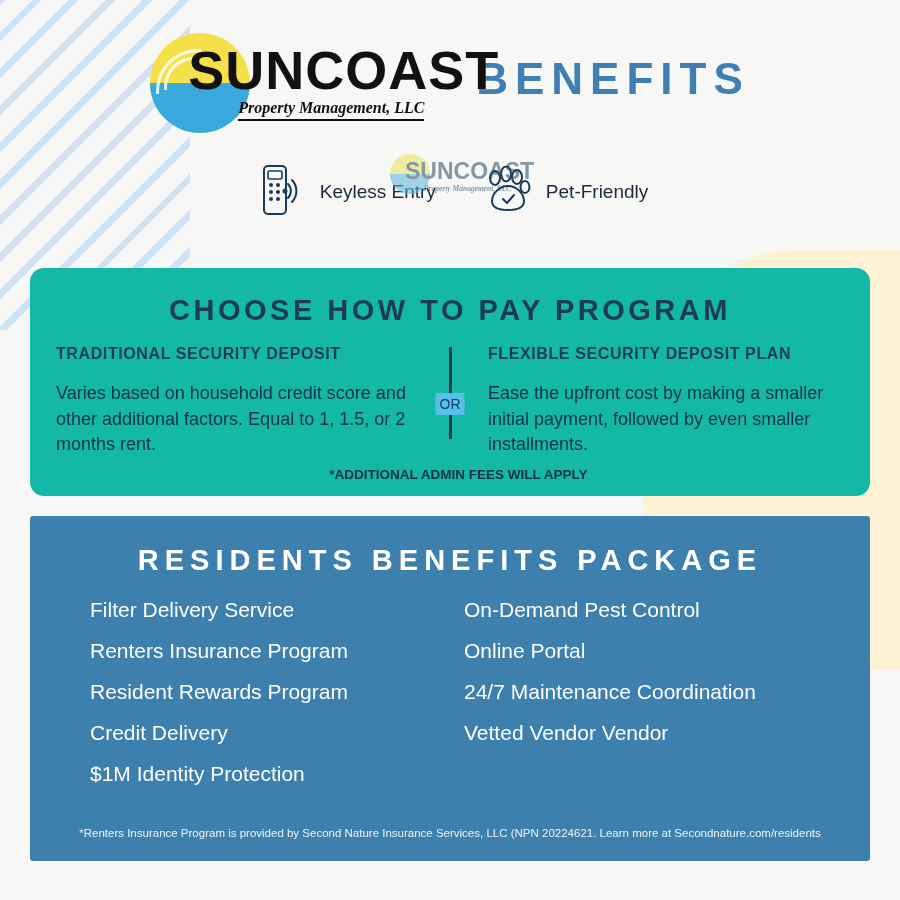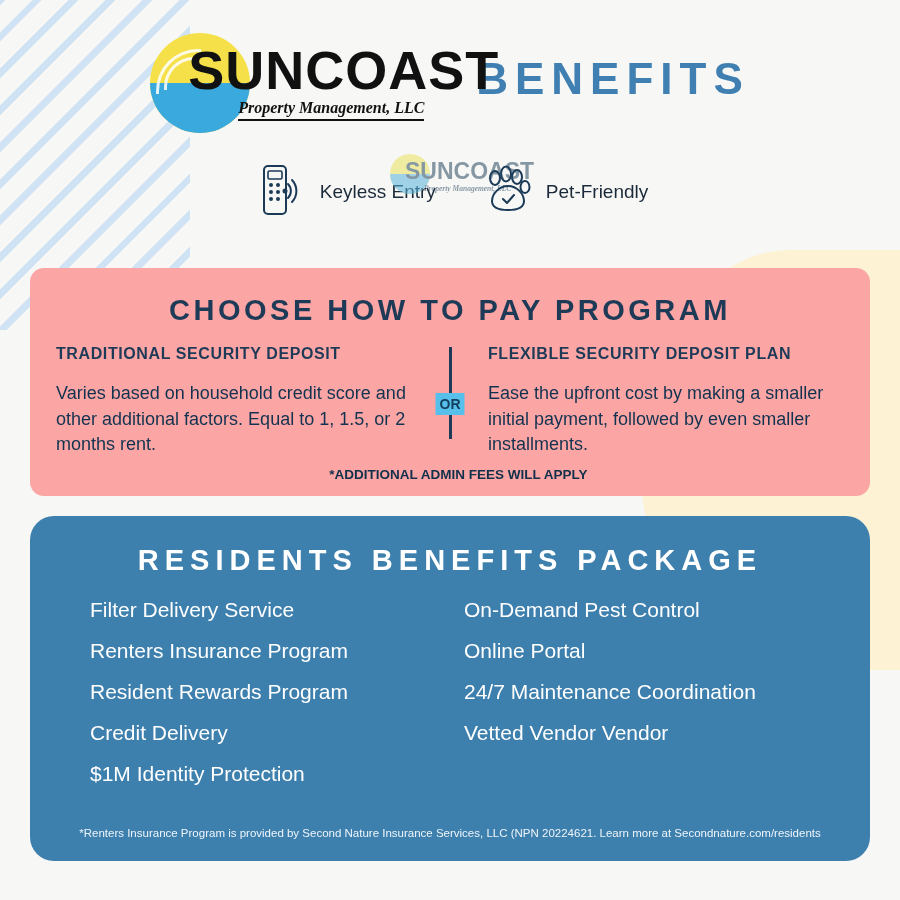--- a/index.html
+++ b/index.html
@@ -156,21 +156,21 @@
     font-size: 19px;
     color: #1b2a3a;
   }
 
   
   .card-pay {
     position: absolute;
     top: 268px; left: 30px;
     width: 840px;
     height: 228px;
-    background: #fca5a5;
+    background: #14b8a6;
     border-radius: 14px;
     z-index: 3;
   }
   .card-pay-title {
     text-align: center;
     color: #1d3a57;
     font-size: 29px;
     font-weight: bold;
     letter-spacing: 3.5px;
     margin-top: 26px;
@@ -209,21 +209,21 @@
     transform: translateX(-1px);
   }
   .pay-or {
     position: absolute;
     left: 50%;
     top: 48px;
     transform: translateX(-50%);
     background: #57c0ea;
     color: #14405f;
     font-size: 14px;
-    font-weight: bold;
+    font-weight: normal;
     padding: 3px 4px;
     text-align: center;
   }
   .pay-note {
     position: absolute;
     bottom: 14px;
     left: 50%;
     width: 420px;
     text-align: center;
     color: #11304a;
@@ -262,21 +262,21 @@
     font-size: 7.5px; color: #2a4a63;
   }
 
   
   .card-rbp {
     position: absolute;
     top: 516px; left: 30px;
     width: 840px;
     height: 345px;
     background: #3d7fad;
-    border-radius: 24px;
+    border-radius: 3px;
     z-index: 3;
   }
   .card-rbp-title {
     text-align: center;
     color: #ffffff;
     font-size: 29px;
     font-weight: bold;
     letter-spacing: 6px;
     margin-top: 28px;
   }

